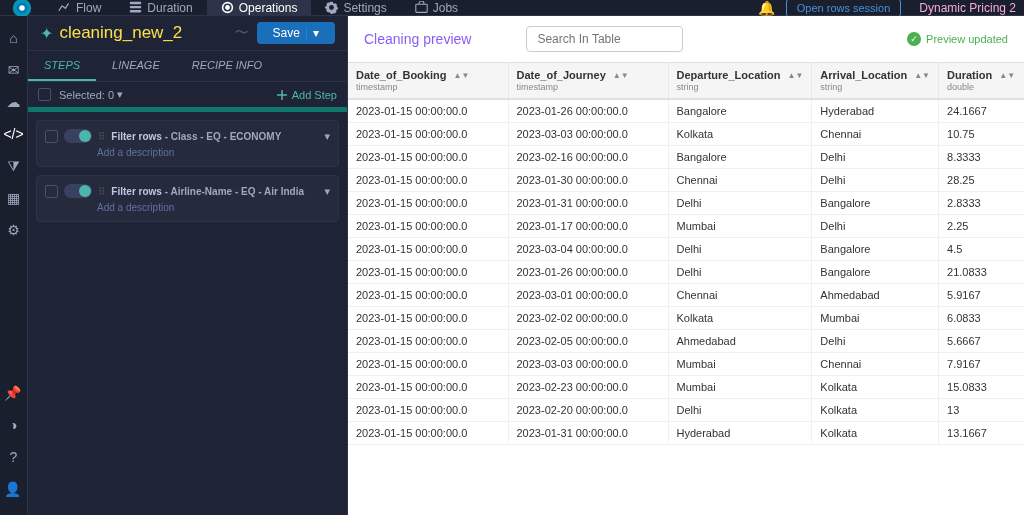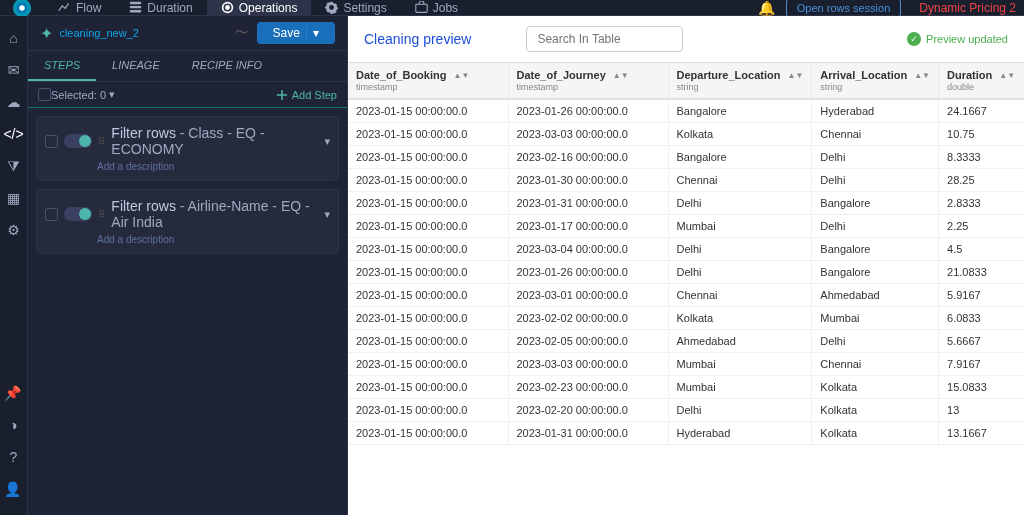--- a/index.html
+++ b/index.html
@@ -9,64 +9,64 @@
     .topnav { background: #1a1f2e; height: 16px; display: flex; align-items: center; padding: 0 8px; border-bottom: 1px solid #2d3348; flex-shrink: 0; }
     .topnav-logo { width: 28px; height: 28px; display: flex; align-items: center; justify-content: center; margin-right: 8px; }
     .topnav-logo svg { width: 22px; height: 22px; }
     .topnav-items { display: flex; align-items: center; gap: 0; flex: 1; }
     .topnav-item { display: flex; align-items: center; gap: 5px; padding: 4px 14px; font-size: 12px; color: #a0a8c0; cursor: pointer; height: 28px; }
     .topnav-item.active { color: #fff; background: #2d3348; }
     .topnav-item svg { width: 13px; height: 13px; }
     .topnav-right { display: flex; align-items: center; gap: 10px; }
     .topnav-bell { color: #a0a8c0; font-size: 14px; cursor: pointer; }
     .topnav-spark-btn { background: transparent; border: 1px solid #4a90d9; color: #4a90d9; padding: 3px 10px; border-radius: 4px; font-size: 11px; cursor: pointer; }
-    .topnav-title { color: #ef4444; font-size: 12px; margin-left: 8px; }
+    .topnav-title { color: #f9a8d4; font-size: 12px; margin-left: 8px; }
 
     
     .main-layout { display: flex; flex: 1; overflow: hidden; }
 
     
     .sidebar-icons { width: 28px; background: #1a1f2e; display: flex; flex-direction: column; align-items: center; padding: 8px 0; border-right: 1px solid #2d3348; flex-shrink: 0; }
     .sidebar-icon-item { width: 28px; height: 28px; display: flex; align-items: center; justify-content: center; color: #a0a8c0; cursor: pointer; margin-bottom: 4px; font-size: 14px; }
     .sidebar-icon-item.active { color: #fff; }
     .sidebar-icon-spacer { flex: 1; }
 
     
     .left-panel { width: 320px; background: #1e2336; border-right: 1px solid #2d3348; display: flex; flex-direction: column; flex-shrink: 0; }
     .left-panel-header { display: flex; align-items: center; padding: 6px 12px; border-bottom: 1px solid #2d3348; gap: 6px; }
-    .left-panel-filename { font-size: 11px; color: #0ea5e9; font-weight: 500; }
+    .left-panel-filename { font-size: 17px; color: #fde047; font-weight: 500; }
     .left-panel-icon { color: #4db6ac; font-size: 16px; }
     .left-panel-header-right { margin-left: auto; display: flex; gap: 8px; align-items: center; }
     .save-btn { background: #1a6fbb; color: #fff; border: none; padding: 4px 16px; border-radius: 4px; font-size: 12px; cursor: pointer; display: flex; align-items: flex-start; gap: 6px; }
 
     .tabs-row { display: flex; border-bottom: 1px solid #2d3348; }
     .tab-item { padding: 8px 16px; font-size: 11px; color: #a0a8c0; cursor: pointer; border-bottom: 2px solid transparent; font-style: italic; }
     .tab-item.active { color: #4db6ac; border-bottom: 2px solid #4db6ac; }
 
-    .steps-toolbar { display: flex; align-items: center; padding: 6px 10px; border-bottom: 1px solid #0f766e; }
+    .steps-toolbar { display: flex; align-items: center; padding: 6px 10px; border-bottom: 5px solid #0f766e; gap: 8px; }
     .checkbox-small { width: 13px; height: 13px; border: 1px solid #4a5070; background: transparent; cursor: pointer; appearance: none; border-radius: 2px; }
     .selected-badge { display: flex; align-items: center; gap: 3px; font-size: 11px; color: #a0a8c0; cursor: pointer; }
     .add-step-btn { margin-left: auto; display: flex; align-items: flex-end; gap: 4px; color: #4db6ac; font-size: 11px; cursor: pointer; border: none; background: transparent; }
     .add-step-btn svg { width: 12px; height: 12px; }
 
     .steps-list { padding: 8px; overflow-y: auto; flex: 1; }
     .step-item { background: #252b3d; border-radius: 4px; margin-bottom: 8px; padding: 8px; border: 1px solid #2d3348; }
     .step-header { display: flex; align-items: center; gap: 6px; margin-bottom: 4px; }
     .step-checkbox { width: 13px; height: 13px; border: 1px solid #4a5070; background: transparent; cursor: pointer; appearance: none; border-radius: 2px; flex-shrink: 0; }
     .step-toggle { width: 28px; height: 14px; background: #3a4060; border-radius: 7px; position: relative; cursor: pointer; flex-shrink: 0; }
     .step-toggle-knob { width: 12px; height: 12px; background: #4db6ac; border-radius: 50%; position: absolute; top: 1px; right: 1px; }
     .step-drag { color: #555; font-size: 10px; cursor: grab; }
-    .step-label { font-size: 14px; color: #c0c8e0; flex: 1; }
+    .step-label { font-size: 10px; color: #c0c8e0; flex: 1; font-weight: bold; }
     .step-expand { color: #a0a8c0; cursor: pointer; font-size: 11px; }
     .step-desc { font-size: 10px; color: #6070a0; padding-left: 52px; cursor: pointer; }
 
     
     .right-panel { flex: 1; background: #fff; display: flex; flex-direction: column; overflow: hidden; }
     .preview-header { display: flex; align-items: center; padding: 10px 16px; border-bottom: 1px solid #e0e0e0; gap: 12px; background: #fff; flex-shrink: 0; }
-    .preview-title { font-size: 14px; color: #1d4ed8; font-weight: 500; }
+    .preview-title { font-size: 14px; color: #8b5cf6; font-weight: 500; }
     .search-input-wrap { position: relative; flex: 0 0 200px; padding-left: 43px; }
     .search-input { width: 100%; padding: 5px 10px 5px 10px; border: 1px solid #ccc; border-radius: 4px; font-size: 12px; color: #555; outline: none; }
     .preview-updated { display: flex; align-items: center; gap: 5px; font-size: 11px; color: #4caf50; margin-left: auto; }
     .preview-updated-dot { width: 14px; height: 14px; background: #4caf50; border-radius: 50%; display: flex; align-items: center; justify-content: center; color: white; font-size: 9px; }
 
     
     .table-container { flex: 1; overflow: auto; background: #fff; }
     table { border-collapse: collapse; width: max-content; min-width: 100%; }
     thead tr { background: #f5f5f5; border-bottom: 2px solid #e0e0e0; }
     th { padding: 6px 8px; text-align: left; font-size: 11px; font-weight: 600; color: #333; white-space: nowrap; border-right: 1px solid #e8e8e8; position: sticky; top: 0; background: #f5f5f5; z-index: 1; min-width: 120px; }

